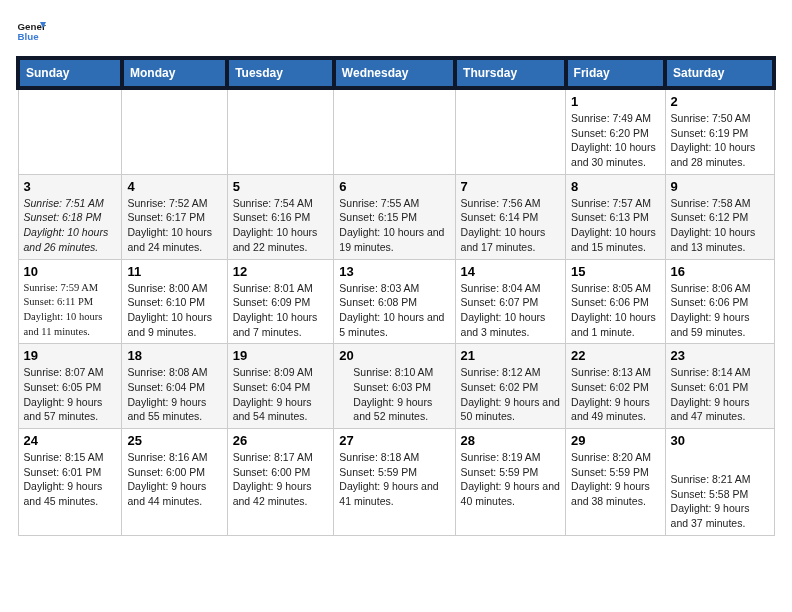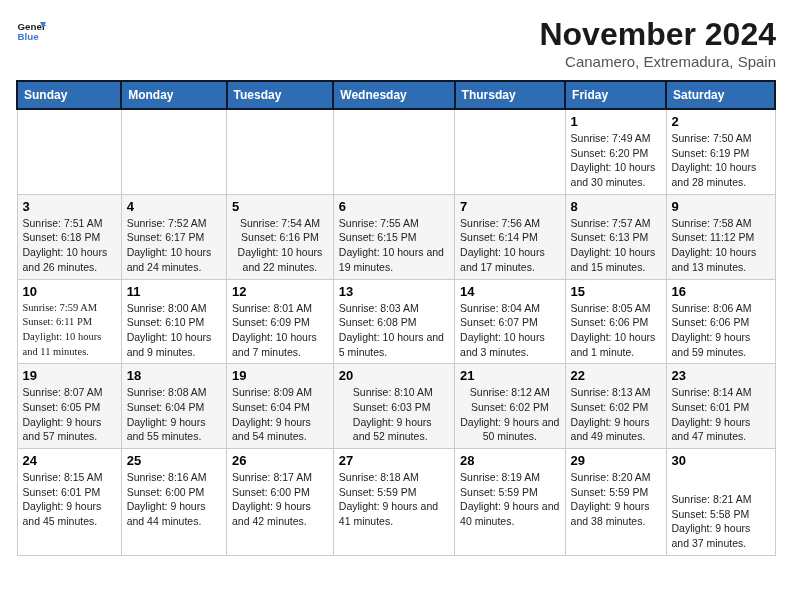--- a/index.html
+++ b/index.html
@@ -42,21 +42,21 @@
       border-collapse: collapse;
       font-size: 11px;
     }
     thead tr th {
       background-color: #2e6db4;
       color: #fff;
       text-align: left;
       padding: 6px 6px;
       font-size: 12px;
       font-weight: bold;
-      border: 2px solid #0f172a;
+      border: 4px solid #0f172a;
     }
     tbody tr td {
       border: 1px solid #ccc;
       vertical-align: top;
       padding: 4px 5px;
       height: 78px;
       background: #fff;
     }
     tbody tr:nth-child(even) td {
       background: #f5f5f5;
@@ -79,24 +79,20 @@
 </head>
 <body>
 
 <div class="header-area">
   <div class="logo">
     <svg class="logo-icon" viewBox="0 0 40 40" xmlns="http://www.w3.org/2000/svg">
       <text x="2" y="18" font-size="13" font-weight="bold" fill="#1a1a1a">General</text>
       <text x="2" y="32" font-size="13" font-weight="bold" fill="#3a7bd5">Blue</text>
       <polygon points="32,8 40,8 36,16" fill="#3a7bd5"></polygon>
     </svg>
-  </div>
-  <div class="title-area">
-    <div class="month-title">November 2024</div>
-    <div class="subtitle">Canamero, Extremadura, Spain</div>
   </div>
 </div>
 
 <table>
   <thead>
     <tr>
 
     <th>Sunday</th>
         <th>Monday</th>
         <th>Tuesday</th>
@@ -122,33 +118,33 @@
         <td>
           <span class="day-num">2</span>
           <div class="day-info" style="white-space: pre-line;">Sunrise: 7:50 AM
 Sunset: 6:19 PM
 Daylight: 10 hours and 28 minutes.</div>
         </td>
       </tr>
       <tr>
         <td>
           <span class="day-num">3</span>
-          <div class="day-info" style="white-space: pre-line;">Sunrise: 7:51 AM
+          <div class="day-info" style="white-space: pre-line; font-style: italic;">Sunrise: 7:51 AM
 Sunset: 6:18 PM
 Daylight: 10 hours and 26 minutes.</div>
         </td>
         <td>
           <span class="day-num">4</span>
           <div class="day-info" style="white-space: pre-line;">Sunrise: 7:52 AM
 Sunset: 6:17 PM
 Daylight: 10 hours and 24 minutes.</div>
         </td>
         <td>
           <span class="day-num">5</span>
-          <div class="day-info" style="white-space: pre-line; text-align: center;">Sunrise: 7:54 AM
+          <div class="day-info" style="white-space: pre-line;">Sunrise: 7:54 AM
 Sunset: 6:16 PM
 Daylight: 10 hours and 22 minutes.</div>
         </td>
         <td>
           <span class="day-num">6</span>
           <div class="day-info" style="white-space: pre-line;">Sunrise: 7:55 AM
 Sunset: 6:15 PM
 Daylight: 10 hours and 19 minutes.</div>
         </td>
         <td>
@@ -159,21 +155,21 @@
         </td>
         <td>
           <span class="day-num">8</span>
           <div class="day-info" style="white-space: pre-line;">Sunrise: 7:57 AM
 Sunset: 6:13 PM
 Daylight: 10 hours and 15 minutes.</div>
         </td>
         <td>
           <span class="day-num">9</span>
           <div class="day-info" style="white-space: pre-line;">Sunrise: 7:58 AM
-Sunset: 11:12 PM
+Sunset: 6:12 PM
 Daylight: 10 hours and 13 minutes.</div>
         </td>
       </tr>
       <tr>
         <td>
           <span class="day-num">10</span>
           <div class="day-info" style="white-space: pre-line; font-family: Liberation Serif, serif;">Sunrise: 7:59 AM
 Sunset: 6:11 PM
 Daylight: 10 hours and 11 minutes.</div>
         </td>
@@ -234,21 +230,21 @@
 Daylight: 9 hours and 54 minutes.</div>
         </td>
         <td>
           <span class="day-num">20</span>
           <div class="day-info" style="white-space: pre-line; margin-left: 14px;">Sunrise: 8:10 AM
 Sunset: 6:03 PM
 Daylight: 9 hours and 52 minutes.</div>
         </td>
         <td>
           <span class="day-num">21</span>
-          <div class="day-info" style="white-space: pre-line; text-align: center;">Sunrise: 8:12 AM
+          <div class="day-info" style="white-space: pre-line;">Sunrise: 8:12 AM
 Sunset: 6:02 PM
 Daylight: 9 hours and 50 minutes.</div>
         </td>
         <td>
           <span class="day-num">22</span>
           <div class="day-info" style="white-space: pre-line;">Sunrise: 8:13 AM
 Sunset: 6:02 PM
 Daylight: 9 hours and 49 minutes.</div>
         </td>
         <td>

